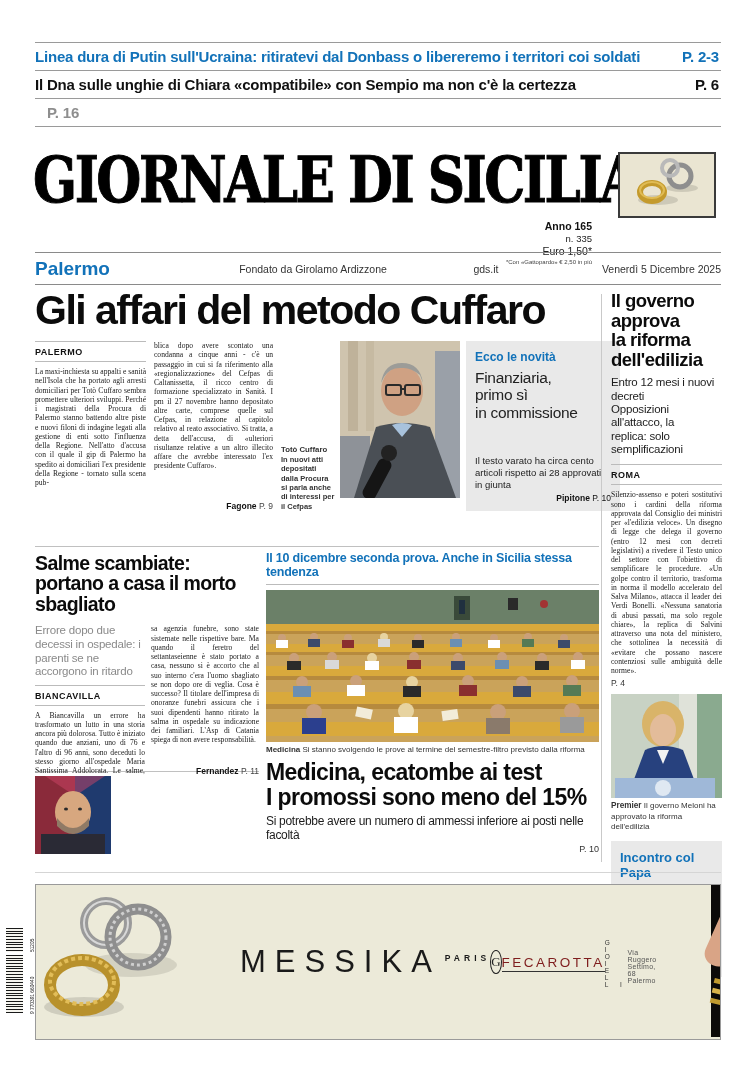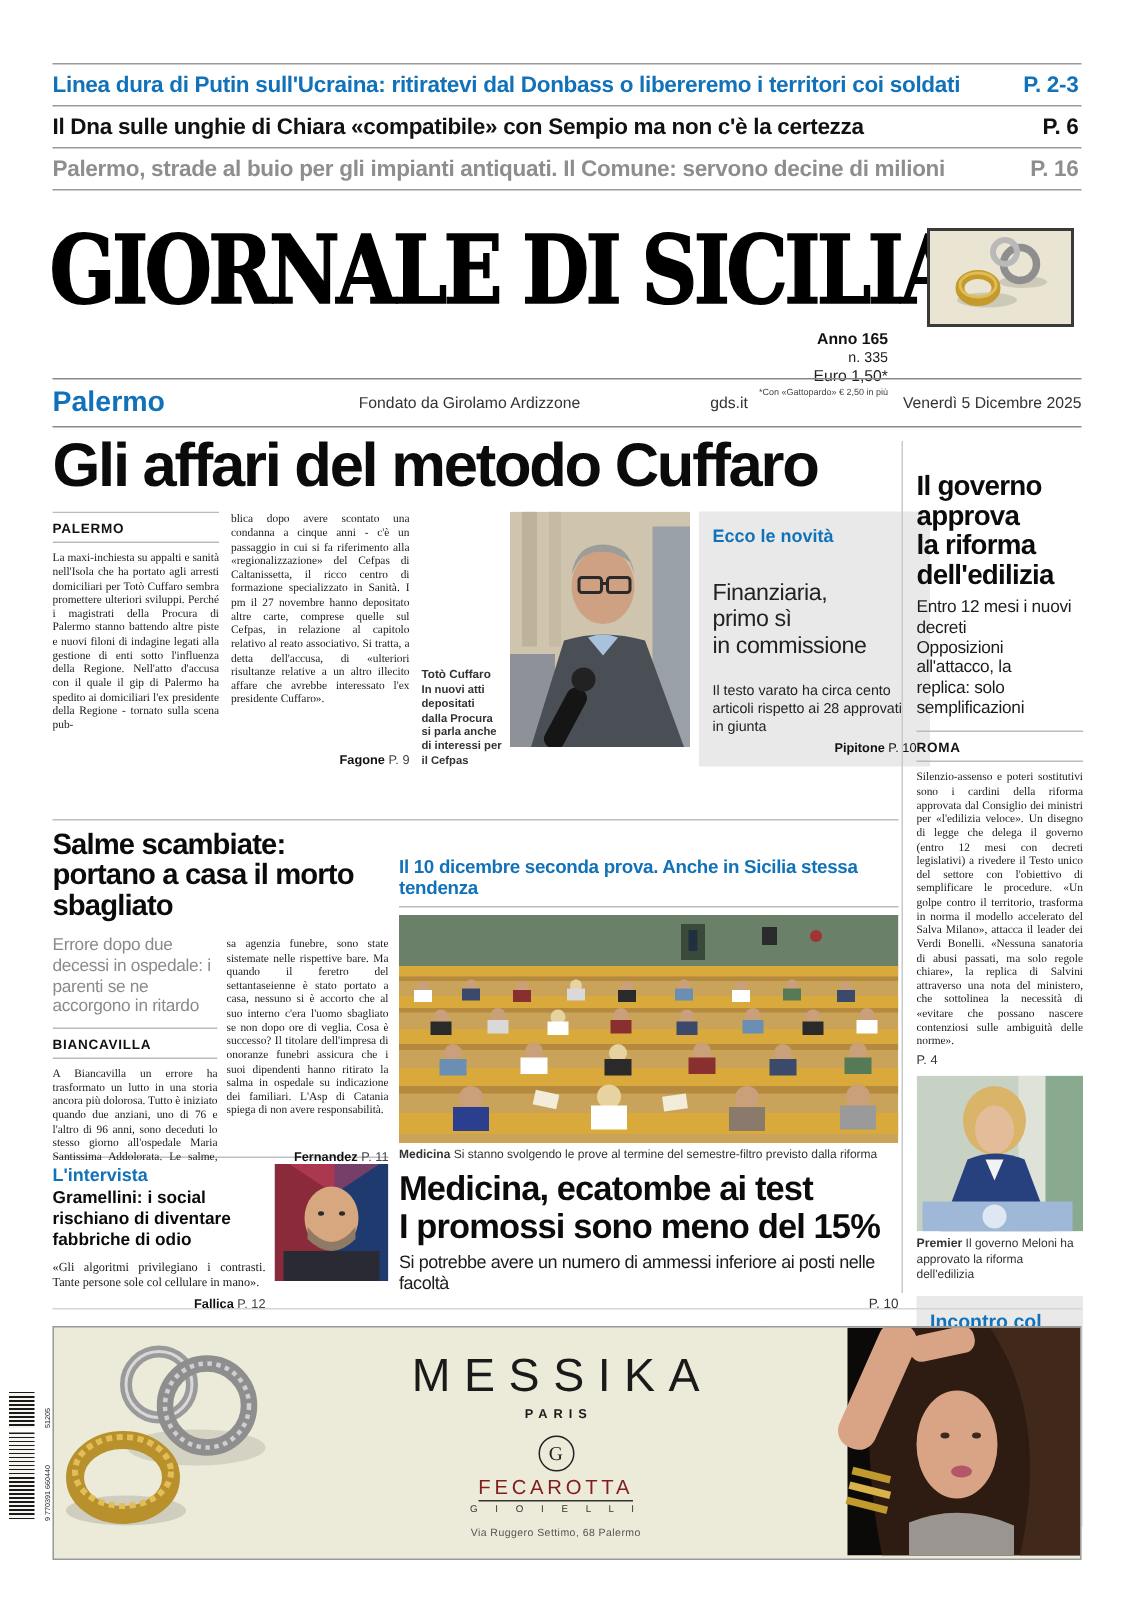--- a/index.html
+++ b/index.html
@@ -53,21 +53,21 @@
   #lead-col2{width:119px;flex:none;}
   #lead-capcol{width:54px;flex:none;display:flex;flex-direction:column;justify-content:flex-end;}
   .mini-cap{font-size:7.5px;line-height:1.25;color:#333;font-weight:bold;}
   .mini-cap b{font-size:7.8px;}
   #lead-photo{width:120px;height:157px;flex:none;overflow:hidden;}
   #fin-box{width:136px;flex:none;background:#e9e9e9;padding:9px 9px 8px;display:flex;flex-direction:column;}
   .box-kicker{color:#1272b9;font-weight:bold;font-size:12px;}
   .box-title{font-size:15.5px;line-height:1.12;color:#222;margin-top:5px;letter-spacing:-.3px;}
   .box-text{font-size:9.5px;line-height:1.25;color:#222;margin-top:auto;}
   .box-byline{font-size:8.5px;text-align:right;margin-top:2px;}
-  .prewrap{white-space:pre-line;margin-top:23px;}
+  .prewrap{white-space:pre-line;}
 
   
   #vdiv{position:absolute;left:601px;top:294px;width:1px;height:568px;background:#c9c9c9;}
 
   
   #sidebar{position:absolute;top:291px;left:611px;width:111px;}
   #sidebar .headline{font-size:18.5px;font-weight:bold;line-height:1.06;letter-spacing:-.5px;color:#0b0b0b;}
   #sidebar .subhead{font-size:11.5px;line-height:1.16;color:#1c1c1c;margin-top:7px;letter-spacing:-.2px;}
   #sidebar .kicker{margin-top:8px;}
   #sidebar .body-txt{max-height:186px;flex:none;}
@@ -88,42 +88,42 @@
 
   
   #salme{position:absolute;top:553px;left:35px;width:224px;}
   #salme .headline{font-size:19.5px;font-weight:bold;line-height:1.05;letter-spacing:-.6px;color:#0b0b0b;}
   .salme-cols{display:flex;margin-top:10px;height:152px;}
   #salme-col1{width:110px;flex:none;}
   #salme-col2{width:108px;flex:none;}
   #salme .subhead{font-size:11.5px;line-height:1.18;color:#8a8a8a;margin-bottom:6px;letter-spacing:-.2px;}
 
   
-  #medicina{position:absolute;top:571px;left:266px;width:333px;}
+  #medicina{position:absolute;top:551px;left:266px;width:333px;}
   #medicina .mkicker{color:#1272b9;font-weight:bold;font-size:12.5px;letter-spacing:-.2px;
        padding-bottom:5px;border-bottom:1px solid #bbb;}
   #lecture-photo{width:333px;height:152px;margin-top:5px;overflow:hidden;}
   #medicina .cap{font-size:8px;color:#333;margin-top:3px;}
   #medicina .headline{font-size:23px;font-weight:bold;line-height:1.07;letter-spacing:-.6px;color:#0b0b0b;margin-top:6px;}
   #medicina .subhead{font-size:12px;color:#1c1c1c;margin-top:5px;letter-spacing:-.3px;}
   #medicina .pageref{font-size:9px;color:#333;text-align:right;margin-top:2px;}
 
   
   #intervista{position:absolute;top:776px;left:35px;width:224px;display:flex;}
   #interv-left{flex:1;padding-right:6px;}
   #intervista .ikicker{color:#1272b9;font-weight:bold;font-size:12px;}
   #intervista .headline{font-size:11.5px;font-weight:bold;line-height:1.22;color:#0b0b0b;margin-top:2px;}
   #intervista .quote{font-family:"Liberation Serif","DejaVu Serif",serif;font-size:8.2px;line-height:1.25;
        text-align:justify;color:#1a1a1a;margin-top:6px;}
   #gramellini-photo{width:76px;height:78px;flex:none;overflow:hidden;}
 
   
   #ad{position:absolute;top:884px;left:35px;width:684px;height:154px;background:#ecead9;
       border:1px solid #9a9a9a;display:flex;overflow:hidden;}
-  #ad-center{flex:1;display:flex;flex-direction:column;align-items:center;justify-content:center;}
+  #ad-center{flex:1;display:flex;flex-direction:row;align-items:center;justify-content:center;}
   .ad-brand{font-size:31px;letter-spacing:9px;color:#1a1a1a;font-weight:normal;margin-left:9px;}
   .ad-brand-sub{font-size:8.5px;letter-spacing:4px;color:#1a1a1a;margin:2px 0 10px 4px;font-weight:bold;}
   .ad-mono{width:22px;height:22px;border:1.3px solid #222;border-radius:50%;display:flex;align-items:center;
       justify-content:center;font-family:"Liberation Serif",serif;font-size:13px;color:#222;}
   .ad-retailer{font-size:13.5px;letter-spacing:2.5px;color:#7f1d1d;margin-top:3px;border-bottom:1px solid #333;padding-bottom:1px;}
   .ad-retailer-sub{font-size:6.5px;letter-spacing:5px;color:#333;margin-top:2px;}
   .ad-address{font-size:7px;color:#555;margin-top:9px;letter-spacing:.3px;}
 
   
   #barcode{position:absolute;left:6px;top:928px;width:26px;height:90px;}
@@ -142,21 +142,20 @@
   <div id="teasers">
     <div class="teaser t-blue">
       <span>Linea dura di Putin sull'Ucraina: ritiratevi dal Donbass o libereremo i territori coi soldati</span>
       <span class="pg">P. 2-3</span>
     </div>
     <div class="teaser t-black">
       <span>Il Dna sulle unghie di Chiara «compatibile» con Sempio ma non c'è la certezza</span>
       <span class="pg">P.  6</span>
     </div>
     <div class="teaser t-gray">
-      <span>Palermo, strade al buio per gli impianti antiquati. Il Comune: servono decine di milioni</span>
       <span class="pg">P. 16</span>
     </div>
   </div>
 
   <div id="masthead-title">GIORNALE DI SICILIA</div>
   <div id="mast-thumb">
     <svg width="90" height="58" viewBox="0 0 90 58">
       <rect width="90" height="58" fill="#eae5d2"></rect>
       <ellipse cx="38" cy="46" rx="20" ry="5" fill="#000" opacity=".12"></ellipse>
       <ellipse cx="62" cy="34" rx="16" ry="4" fill="#000" opacity=".12"></ellipse>
@@ -377,28 +376,20 @@
       <b>Medicina</b>
       <span>Si stanno svolgendo le prove al termine del semestre-filtro previsto dalla riforma</span>
     </div>
     <div class="headline prewrap">Medicina, ecatombe ai test
 I promossi sono meno del 15%</div>
     <div class="subhead">Si potrebbe avere un numero di ammessi inferiore ai posti nelle facoltà</div>
     <div class="pageref">P. 10</div>
   </div>
 
   <div id="intervista">
-    <div id="interv-left">
-      <div class="ikicker">L'intervista</div>
-      <div class="headline">Gramellini: i social rischiano di diventare fabbriche di odio</div>
-      <div class="quote">«Gli algoritmi privilegiano i contrasti. Tante persone sole col cellulare in mano».</div>
-      <div class="byline">
-        <b>Fallica</b> <span class="pgr">P. 12</span>
-      </div>
-    </div>
     <div id="gramellini-photo">
       <svg width="76" height="78" viewBox="0 0 76 78">
         <rect width="76" height="78" fill="#1f3a6e"></rect>
         <rect width="40" height="78" fill="#8a2a3a"></rect>
         <path d="M10 0 L40 20 L70 0 Z" fill="#c46" opacity=".5"></path>
         <rect x="6" y="58" width="64" height="20" fill="#2a2a35"></rect>
         <ellipse cx="38" cy="36" rx="18" ry="21" fill="#d7a77f"></ellipse>
         <path d="M22 42 Q38 62 54 42 L54 50 Q38 66 22 50 Z" fill="#8f7a66"></path>
         <ellipse cx="31" cy="33" rx="2" ry="1.5" fill="#2a2a2a"></ellipse>
         <ellipse cx="45" cy="33" rx="2" ry="1.5" fill="#2a2a2a"></ellipse>

